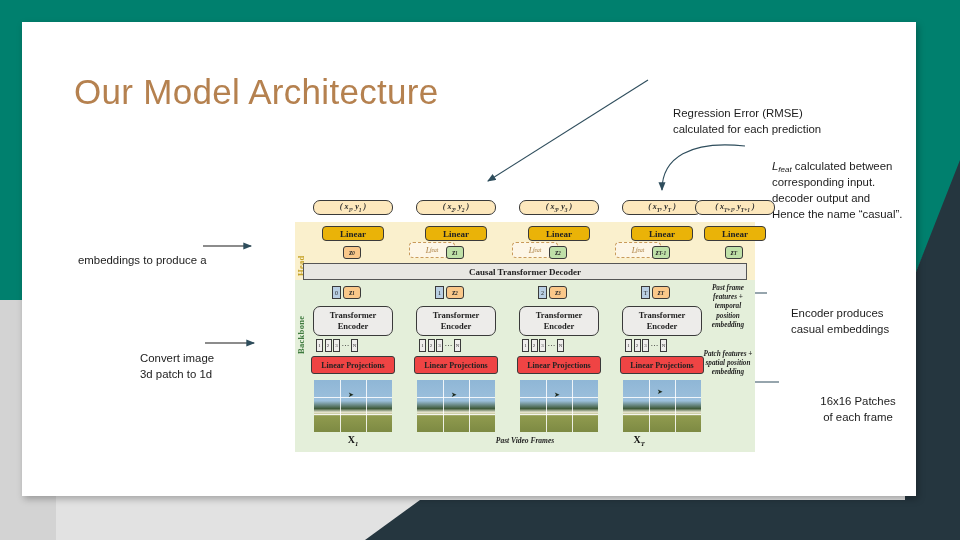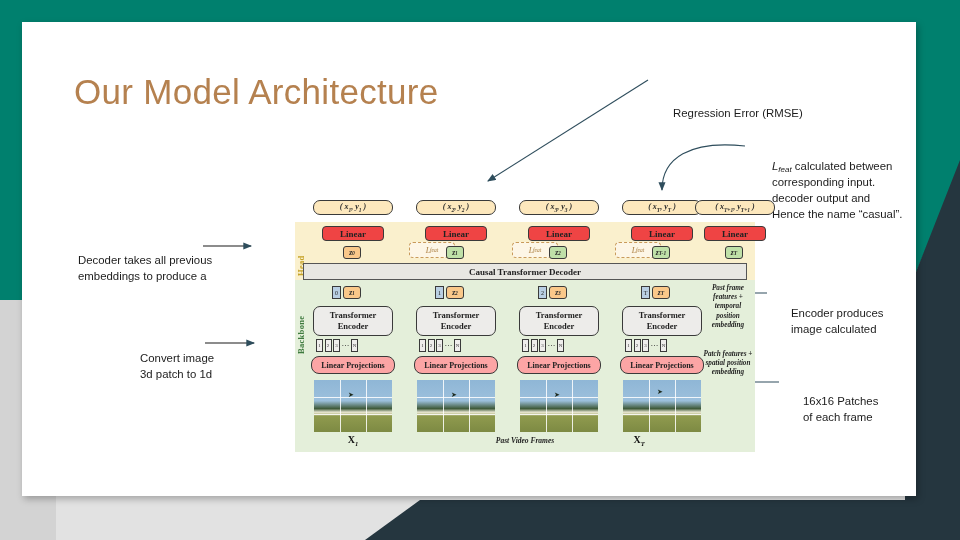--- a/index.html
+++ b/index.html
@@ -34,21 +34,21 @@
 
   
   .callout{position:absolute;font-size:11.4px;color:#1c1c1c;line-height:1.38;}
   .callout .sub{font-size:8px;vertical-align:-2px;font-style:italic;}
   .callout .ital{font-style:italic;}
   #co-rmse{left:651px;top:84px;width:200px;}
   #co-lfeat{left:750px;top:137px;width:142px;}
   #co-decoder{left:56px;top:231px;width:150px;}
   #co-convert{left:118px;top:329px;width:100px;}
   #co-encoder{left:769px;top:284px;width:130px;}
-  #co-patches{left:781px;top:372px;width:110px;}
+  #co-patches{left:781px;top:372px;width:110px;text-align:center;}
 
   
   .lead{position:absolute;}
 
   
   #figure{position:absolute;left:253px;top:176px;width:480px;height:254px;}
   #fig-head{position:absolute;left:20px;top:24px;width:460px;height:58px;background:#faf0cd;}
   #fig-back{position:absolute;left:20px;top:82px;width:460px;height:172px;background:#e4efda;}
   .band-label{position:absolute;writing-mode:vertical-rl;transform:rotate(180deg);
     font-family:"Liberation Serif",serif;font-weight:bold;font-size:8.5px;letter-spacing:.3px;}
@@ -57,21 +57,21 @@
 
   
   .col{position:absolute;width:96px;}
 
   .xy-box{position:absolute;top:2px;left:8px;width:80px;height:15px;background:#fde8bd;
     border:1.3px solid #3a3a3a;border-radius:7px;box-sizing:border-box;
     font-family:"Liberation Serif",serif;font-style:italic;font-weight:bold;font-size:8px;
     color:#2a2a2a;display:flex;align-items:center;justify-content:center;}
   .xy-box sub{font-size:5.5px;font-style:italic;}
 
-  .lin-box{position:absolute;top:28px;left:17px;width:62px;height:15px;background:#ef4444;
+  .lin-box{position:absolute;top:28px;left:17px;width:62px;height:15px;background:#eab308;
     border:1.3px solid #3a3a3a;border-radius:4px;box-sizing:border-box;
     font-family:"Liberation Serif",serif;font-weight:bold;font-size:9px;color:#222;
     display:flex;align-items:center;justify-content:center;}
 
   .ztok{position:absolute;top:48px;left:38px;width:18px;height:13px;border:1.2px solid #3a3a3a;
     border-radius:3px;box-sizing:border-box;font-family:"Liberation Serif",serif;
     font-style:italic;font-weight:bold;font-size:7.5px;display:flex;align-items:center;justify-content:center;}
   .ztok.or{background:#fac88a;color:#2a2a2a;}
   .ztok.gr{background:#bfe0a8;color:#2a2a2a;}
   .ztok sub{font-size:5.5px;}
@@ -95,22 +95,22 @@
     font-family:"Liberation Serif",serif;font-weight:bold;font-size:8.5px;color:#222;
     display:flex;flex-direction:column;align-items:center;justify-content:center;line-height:1.25;}
 
   .ptokrow{position:absolute;top:141px;left:11px;width:74px;height:13px;
     display:flex;align-items:center;gap:1.5px;}
   .ptok{width:7px;height:13px;border:1.1px solid #3a3a3a;background:#efeeec;box-sizing:border-box;
     font-family:"Liberation Serif",serif;font-size:5px;display:flex;align-items:center;
     justify-content:center;color:#333;}
   .pdots{font-size:8px;color:#333;line-height:1;}
 
-  .lp-box{position:absolute;top:158px;left:6px;width:84px;height:18px;background:#fca5a5;
-    border:1.3px solid #3a3a3a;border-radius:8px;box-sizing:border-box;
+  .lp-box{position:absolute;top:158px;left:6px;width:84px;height:18px;background:#ef4444;
+    border:1.3px solid #3a3a3a;border-radius:3px;box-sizing:border-box;
     font-family:"Liberation Serif",serif;font-weight:bold;font-size:8px;color:#222;
     display:flex;align-items:center;justify-content:center;}
 
   .frame{position:absolute;top:182px;left:9px;width:78px;height:52px;
     background:linear-gradient(#8fb6d6 0%,#9cc0dc 40%,#3f5a3a 55%,#e9e6d2 62%,#8f9a4e 70%,#7d8a43 100%);}
   .frame .gl{position:absolute;background:#fff;opacity:.85;}
   .frame .v1{left:26px;top:0;width:1px;height:52px;}
   .frame .v2{left:52px;top:0;width:1px;height:52px;}
   .frame .h1{left:0;top:17px;width:78px;height:1px;}
   .frame .h2{left:0;top:34px;width:78px;height:1px;}
@@ -142,42 +142,42 @@
 <div id="bg-gray-l"></div>
 <div id="bg-teal"></div>
 <div id="bg-navy"></div>
 
 <div id="slide">
 
   <div id="page-title">Our Model Architecture</div>
 
   <div class="callout" id="co-rmse">
     <div>Regression Error (RMSE)</div>
+    <div>calculated for each prediction</div>
   </div>
 
   <div class="callout" id="co-lfeat">
     <div><span class="ital">L</span><span class="sub">feat</span><span> calculated between</span></div>
     <div>corresponding input.</div>
     <div>decoder output and</div>
     <div>Hence the name “casual”.</div>
   </div>
 
   <div class="callout" id="co-decoder">
-    <div>Decoder takes all previous</div>
     <div>embeddings to produce a</div>
   </div>
 
   <div class="callout" id="co-convert">
     <div>Convert image</div>
     <div>3d patch to 1d</div>
   </div>
 
   <div class="callout" id="co-encoder">
     <div>Encoder produces</div>
-    <div>image calculated</div>
+    <div>casual embeddings</div>
   </div>
 
   <div class="callout" id="co-patches">
     <div>16x16 Patches</div>
     <div>of each frame</div>
   </div>
 
   <svg class="lead" width="894" height="474" style="left:0;top:0;">
     <defs>
       <marker id="ah" markerWidth="9" markerHeight="9" refX="7" refY="3.2" orient="auto">

